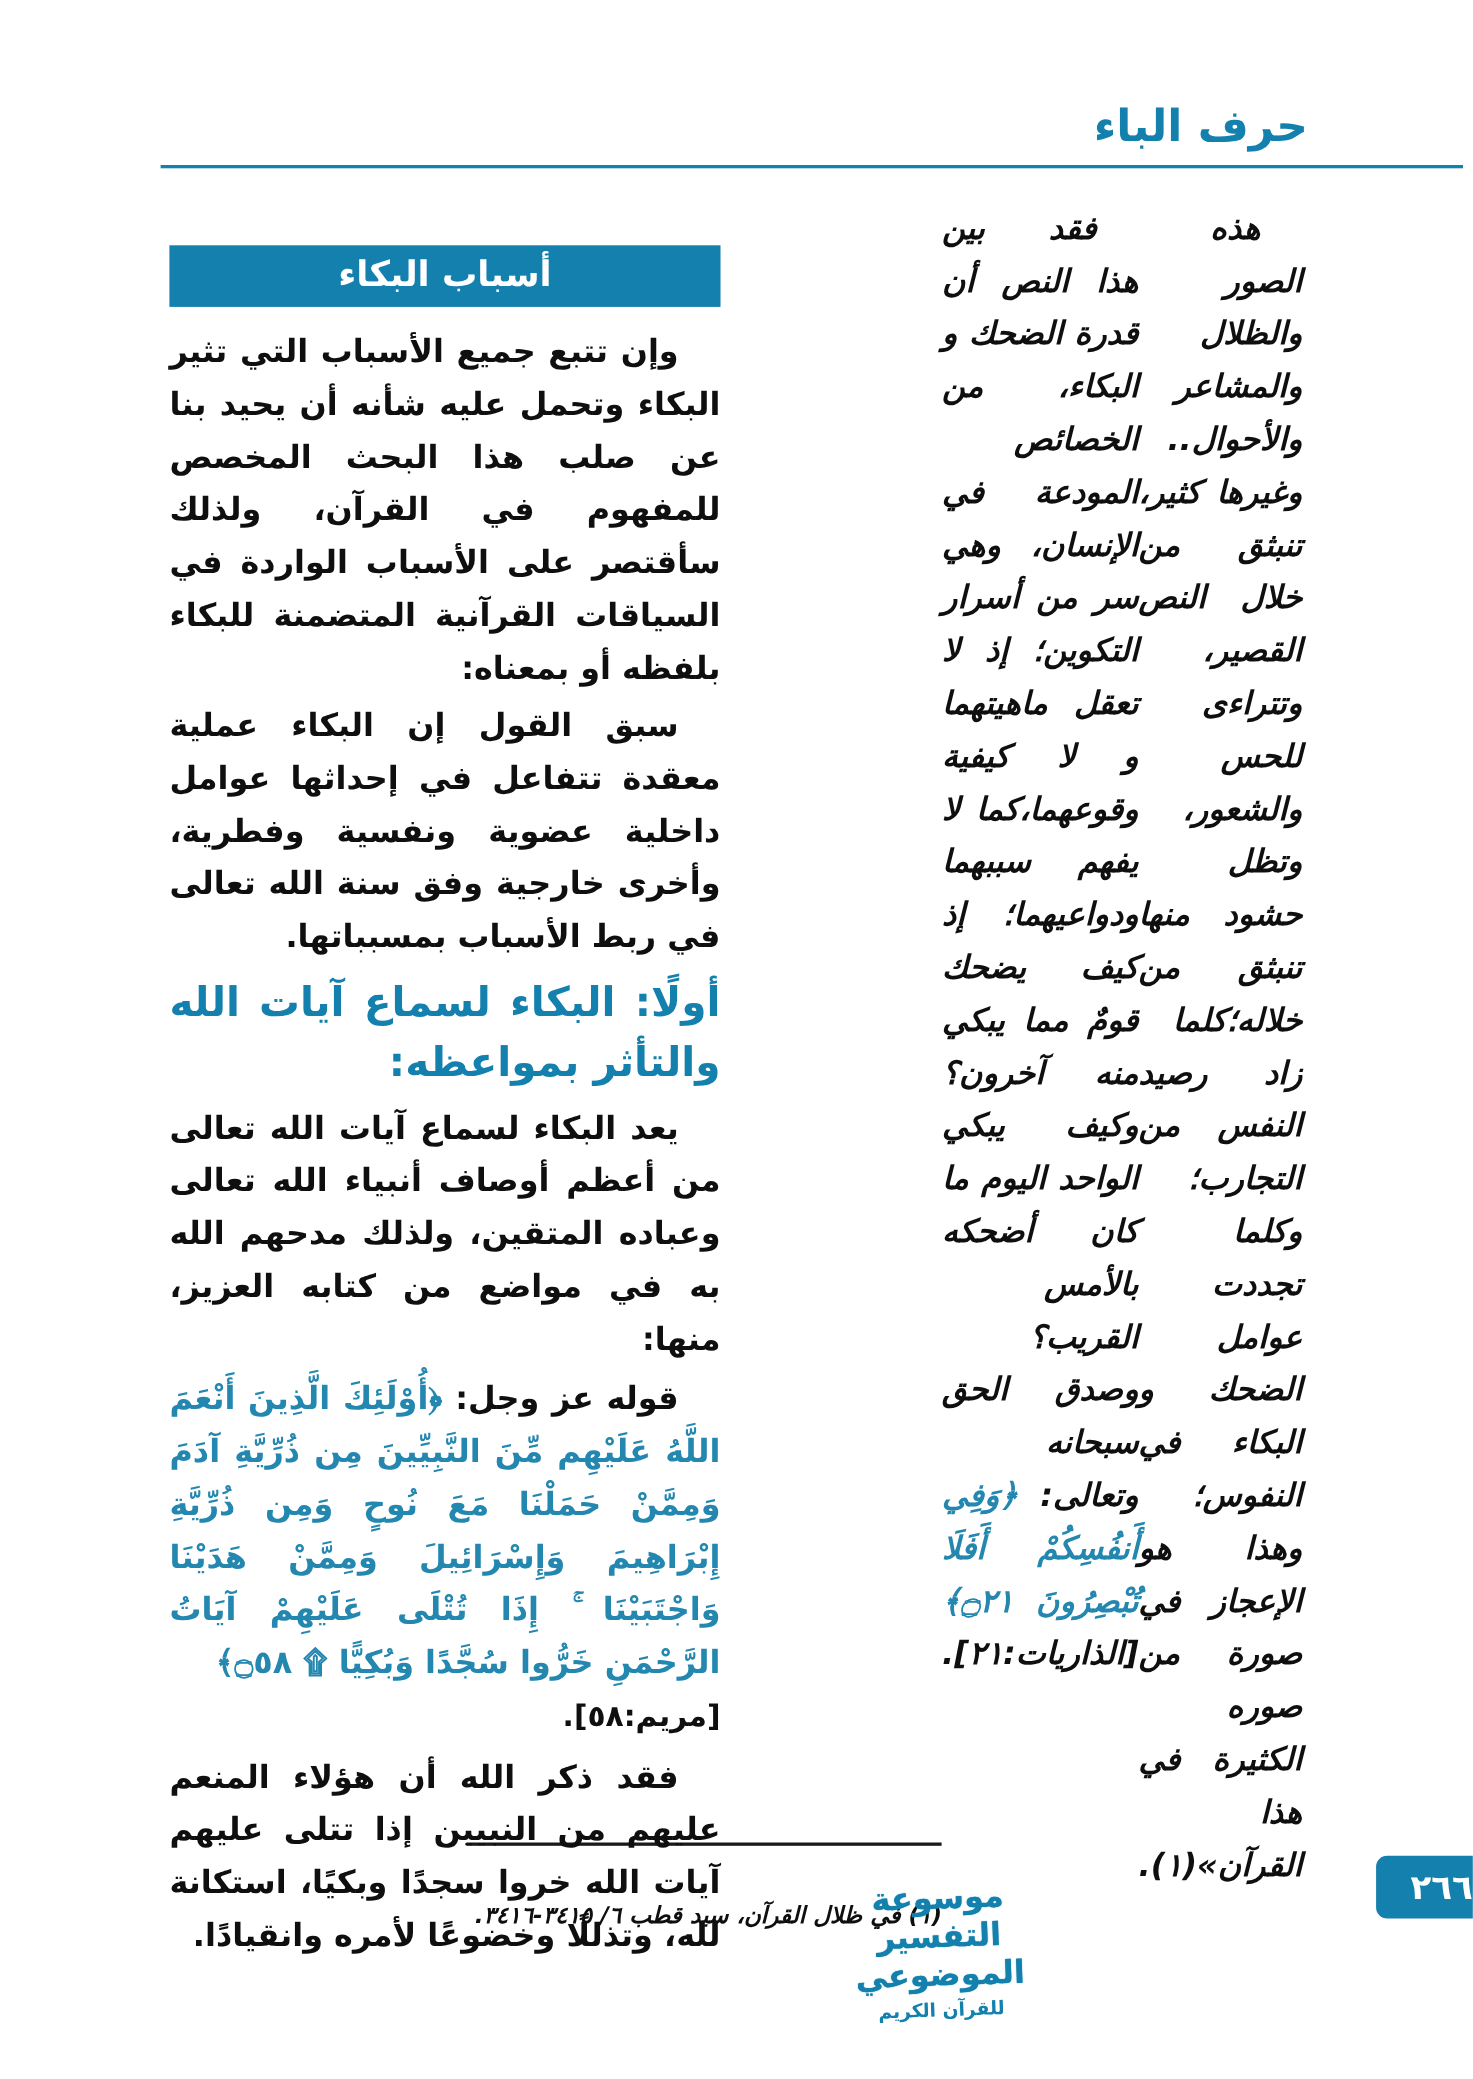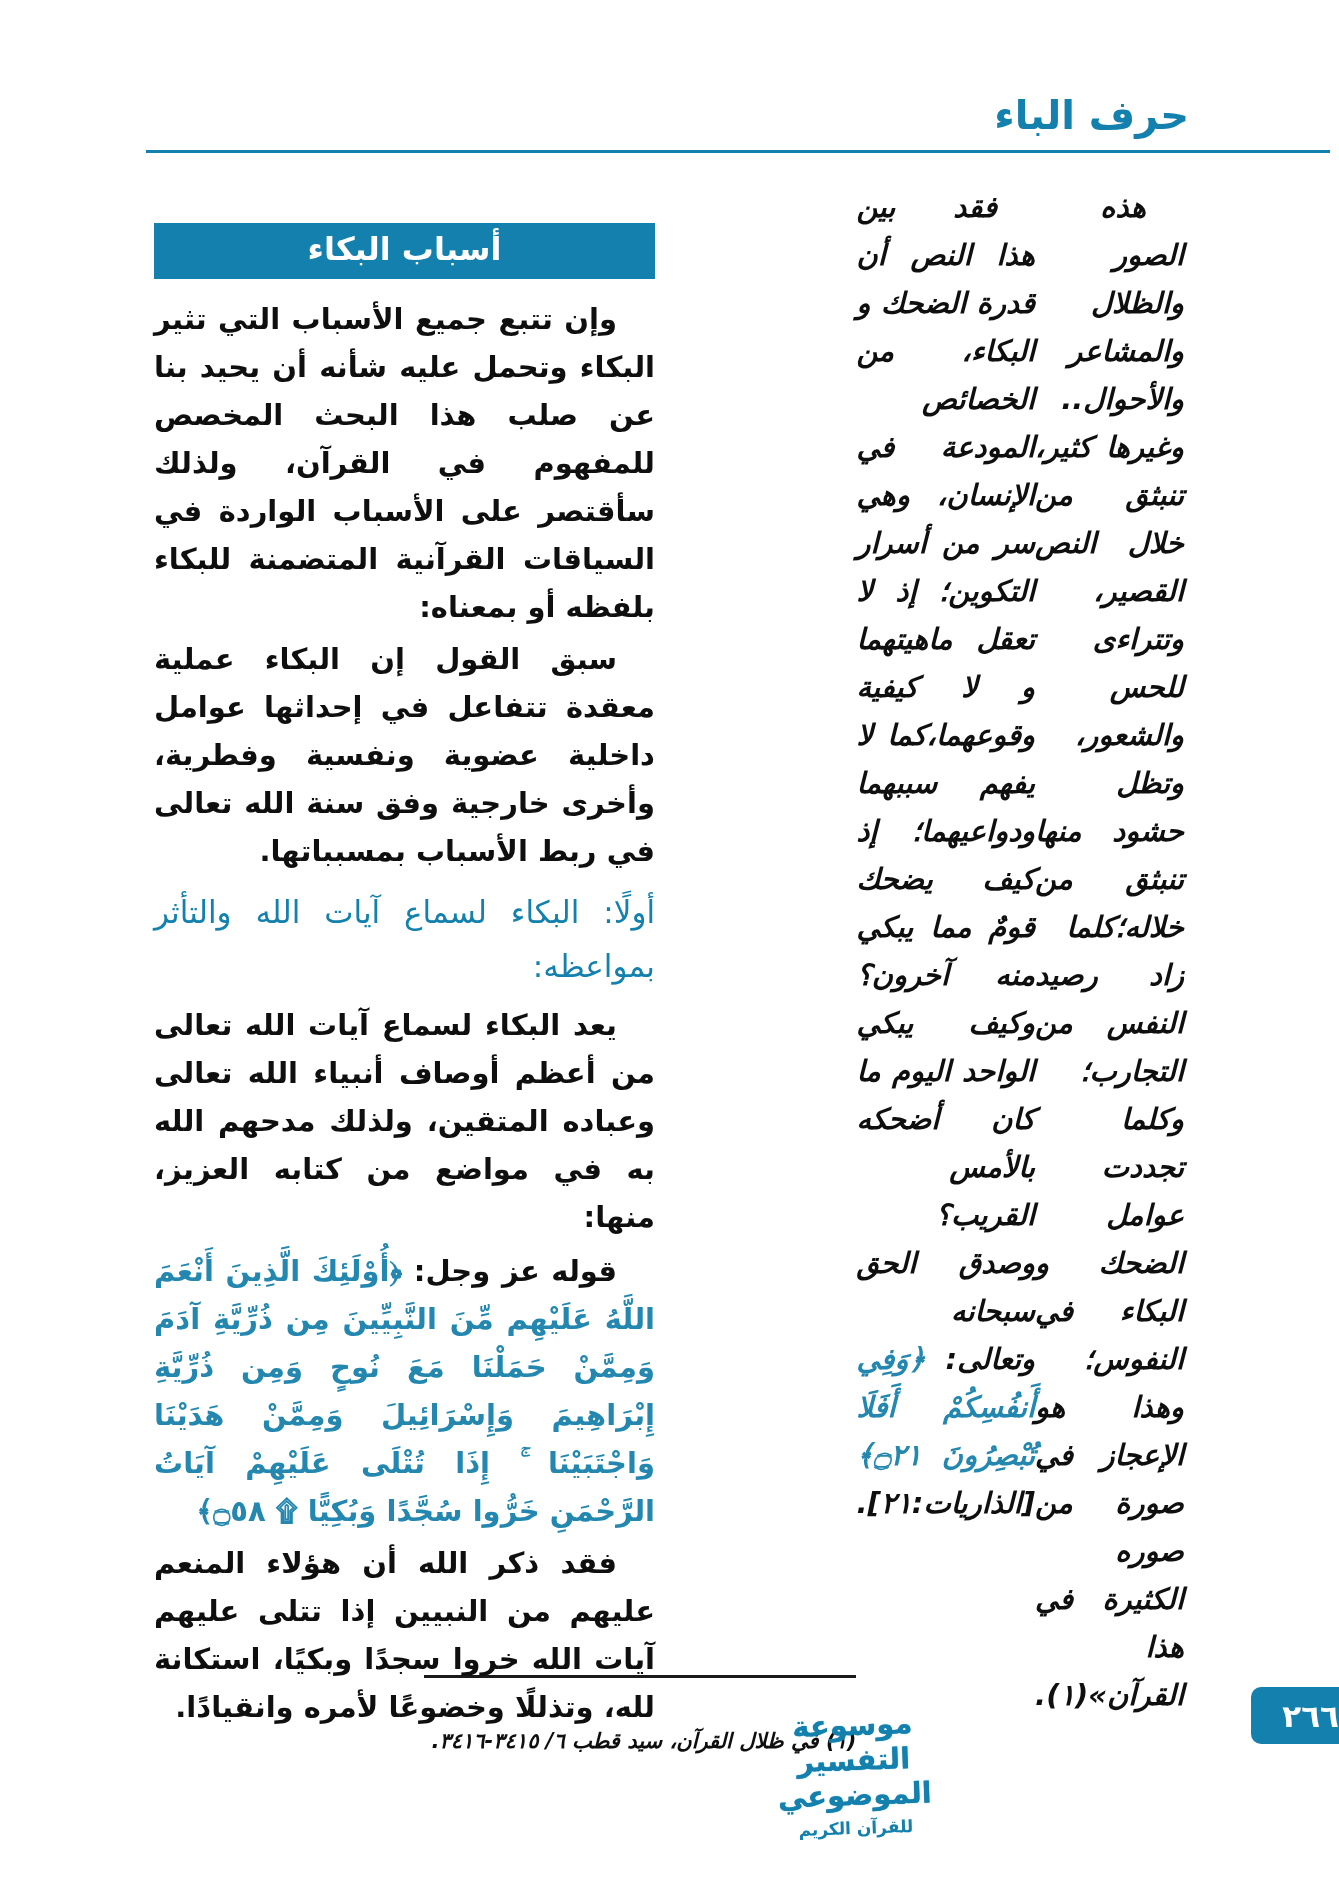--- a/index.html
+++ b/index.html
@@ -62,22 +62,22 @@
     color:#ffffff;
     text-align:center;
     font-size:32px;
     font-weight:bold;
     padding:7px 0 11px;
     margin-bottom:16px;
     margin-top:40px;
   }
   .subheading{
     color:var(--accent);
-    font-size:31px;
-    font-weight:normal;
+    font-size:37px;
+    font-weight:bold;
     line-height:54px;
     text-align:justify;
     margin:10px 0 8px;
   }
   .verse{
     color:var(--verse);
     font-weight:bold;
   }
   .quran-para{
     line-height:56px;
@@ -165,20 +165,21 @@
 
     <section class="col">
       <div class="section-header">
         <span>أسباب البكاء</span>
       </div>
       <p class="body indent">وإن تتبع جميع الأسباب التي تثير البكاء وتحمل عليه شأنه أن يحيد بنا عن صلب هذا البحث المخصص للمفهوم في القرآن، ولذلك سأقتصر على الأسباب الواردة في السياقات القرآنية المتضمنة للبكاء بلفظه أو بمعناه:</p>
       <p class="body indent">سبق القول إن البكاء عملية معقدة تتفاعل في إحداثها عوامل داخلية عضوية ونفسية وفطرية، وأخرى خارجية وفق سنة الله تعالى في ربط الأسباب بمسبباتها.</p>
       <h3 class="subheading">أولًا: البكاء لسماع آيات الله والتأثر بمواعظه:</h3>
       <p class="body indent">يعد البكاء لسماع آيات الله تعالى من أعظم أوصاف أنبياء الله تعالى وعباده المتقين، ولذلك مدحهم الله به في مواضع من كتابه العزيز، منها:</p>
       <p class="body quran-para indent"><span>قوله عز وجل: </span><span class="verse">﴿أُوْلَئِكَ الَّذِينَ أَنْعَمَ اللَّهُ عَلَيْهِم مِّنَ النَّبِيِّينَ مِن ذُرِّيَّةِ آدَمَ وَمِمَّنْ حَمَلْنَا مَعَ نُوحٍ وَمِن ذُرِّيَّةِ إِبْرَاهِيمَ وَإِسْرَائِيلَ وَمِمَّنْ هَدَيْنَا وَاجْتَبَيْنَا ۚ إِذَا تُتْلَى عَلَيْهِمْ آيَاتُ الرَّحْمَنِ خَرُّوا سُجَّدًا وَبُكِيًّا ۩ ۝٥٨﴾</span></p>
+      <p class="ref-line">[مريم:٥٨].</p>
       <p class="body indent">فقد ذكر الله أن هؤلاء المنعم عليهم من النبيين إذا تتلى عليهم آيات الله خروا سجدًا وبكيًا، استكانة لله، وتذللًا وخضوعًا لأمره وانقيادًا.</p>
     </section>
 
   </div>
 
   <div class="publisher-logo">
     <div class="logo-main">موسوعة التفسير الموضوعي</div>
     <div class="logo-sub">للقرآن الكريم</div>
   </div>
 

